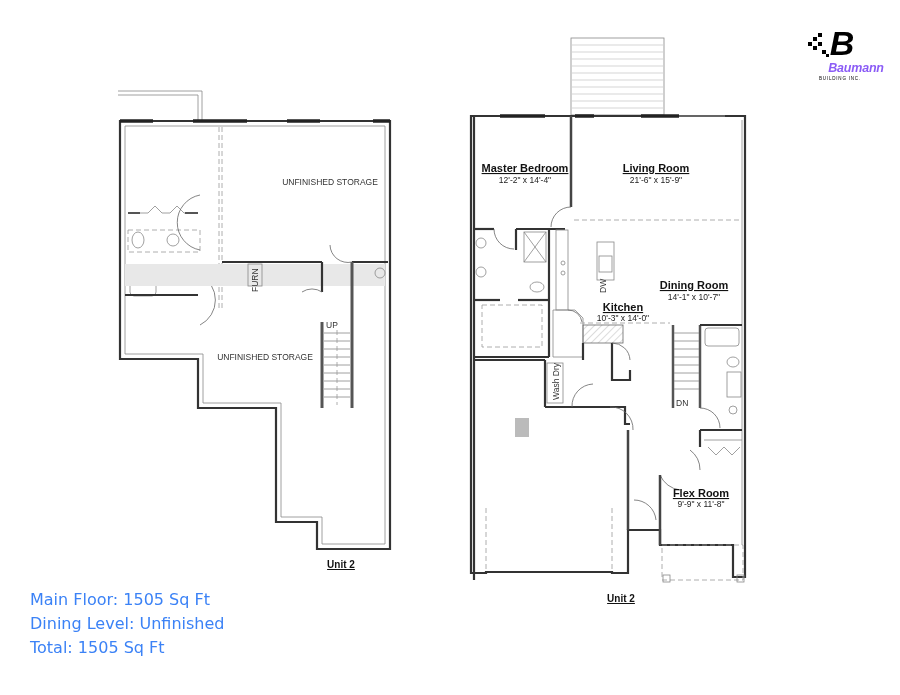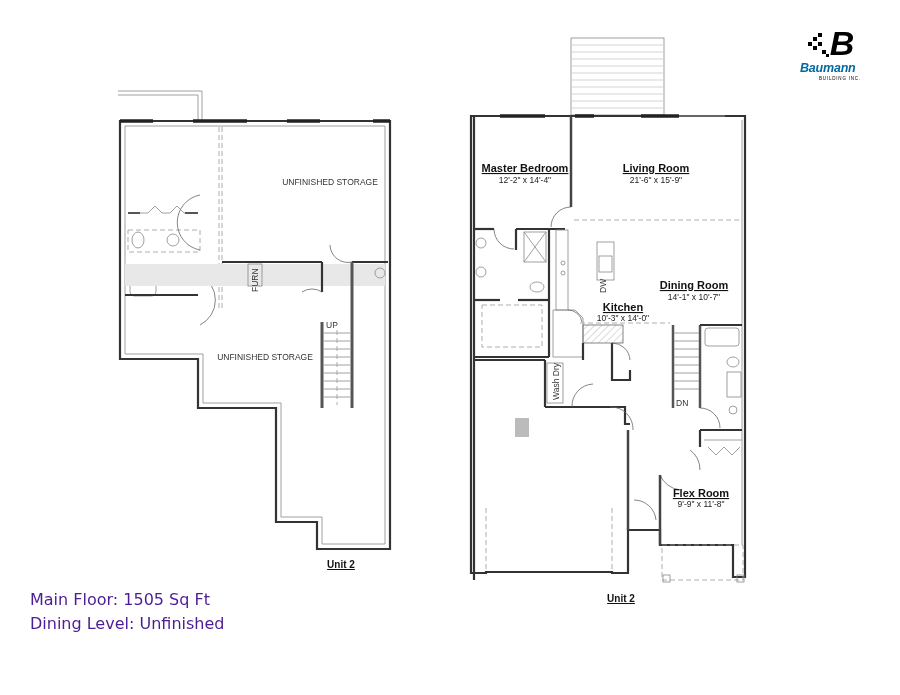--- a/index.html
+++ b/index.html
@@ -6,24 +6,24 @@
   body { width:900px; height:695px; position:relative; overflow:hidden; font-family:"Liberation Sans", sans-serif; }
   #plan { position:absolute; left:0; top:0; width:900px; height:695px; }
   .wall { fill:none; stroke:#333; stroke-width:2.2; }
   .thin { fill:none; stroke:#888; stroke-width:0.8; }
   .dash { fill:none; stroke:#999; stroke-width:0.8; stroke-dasharray:5 3; }
   .door { fill:none; stroke:#666; stroke-width:0.8; }
   .room-name { font-family:"Liberation Sans", sans-serif; font-weight:bold; font-size:11px; fill:#111; text-decoration:underline; }
   .room-dim { font-family:"Liberation Sans", sans-serif; font-size:8.5px; fill:#222; }
   .label-sm { font-family:"Liberation Sans", sans-serif; font-size:8.5px; fill:#333; }
   .unit-label { font-family:"Liberation Sans", sans-serif; font-weight:bold; font-size:10px; fill:#111; text-decoration:underline; }
-  .summary { position:absolute; left:30px; top:588px; font-family:"DejaVu Sans", sans-serif; font-size:16px; color:#4c1d95; line-height:24px; }
+  .summary { position:absolute; left:30px; top:588px; font-family:"DejaVu Sans", sans-serif; font-size:16px; color:#3b82f6; line-height:24px; }
   .summary div { white-space:nowrap; }
   .logo { position:absolute; left:800px; top:24px; width:80px; height:62px; }
-  .logo-name { position:absolute; left:0; top:37px; width:80px; font-family:"Liberation Sans", sans-serif; font-weight:bold; font-style:italic; font-size:12.5px; color:#0369a1; letter-spacing:-0.2px; }
+  .logo-name { position:absolute; left:16px; top:37px; width:80px; text-align:center; font-family:"Liberation Sans", sans-serif; font-weight:bold; font-style:italic; font-size:12.5px; color:#8b5cf6; letter-spacing:-0.2px; }
   .logo-sub { position:absolute; left:0; top:52px; width:80px; text-align:center; font-family:"Liberation Sans", sans-serif; font-size:4.5px; color:#000; letter-spacing:0.8px; }
 </style>
 </head>
 <body>
 
 <svg id="plan" viewBox="0 0 900 695" xmlns="http://www.w3.org/2000/svg">
 
   <g>
 
     <path class="thin" d="M118 91 L202 91 L202 120"></path>
@@ -237,13 +237,14 @@
     </g>
     <text x="42" y="31" text-anchor="middle" font-family="Liberation Sans, sans-serif" font-weight="bold" font-style="italic" font-size="34" fill="#000">B</text>
   </svg>
   <div class="logo-name">Baumann</div>
   <div class="logo-sub">BUILDING INC.</div>
 </div>
 
 <div class="summary">
   <div>Main Floor: 1505 Sq Ft</div>
   <div>Dining Level: Unfinished</div>
+  <div>Total: 1505 Sq Ft</div>
 </div>
 
 </body></html>

